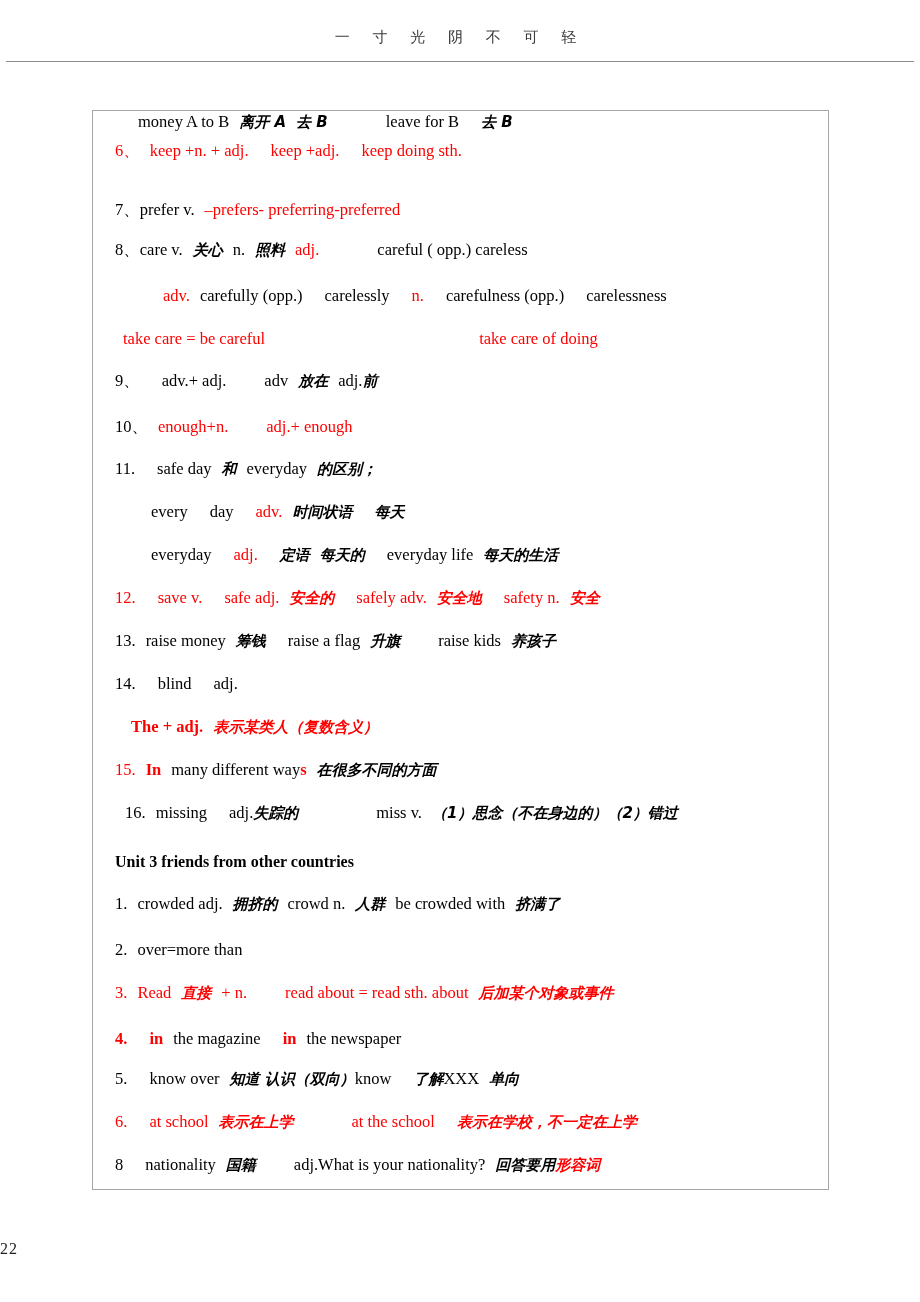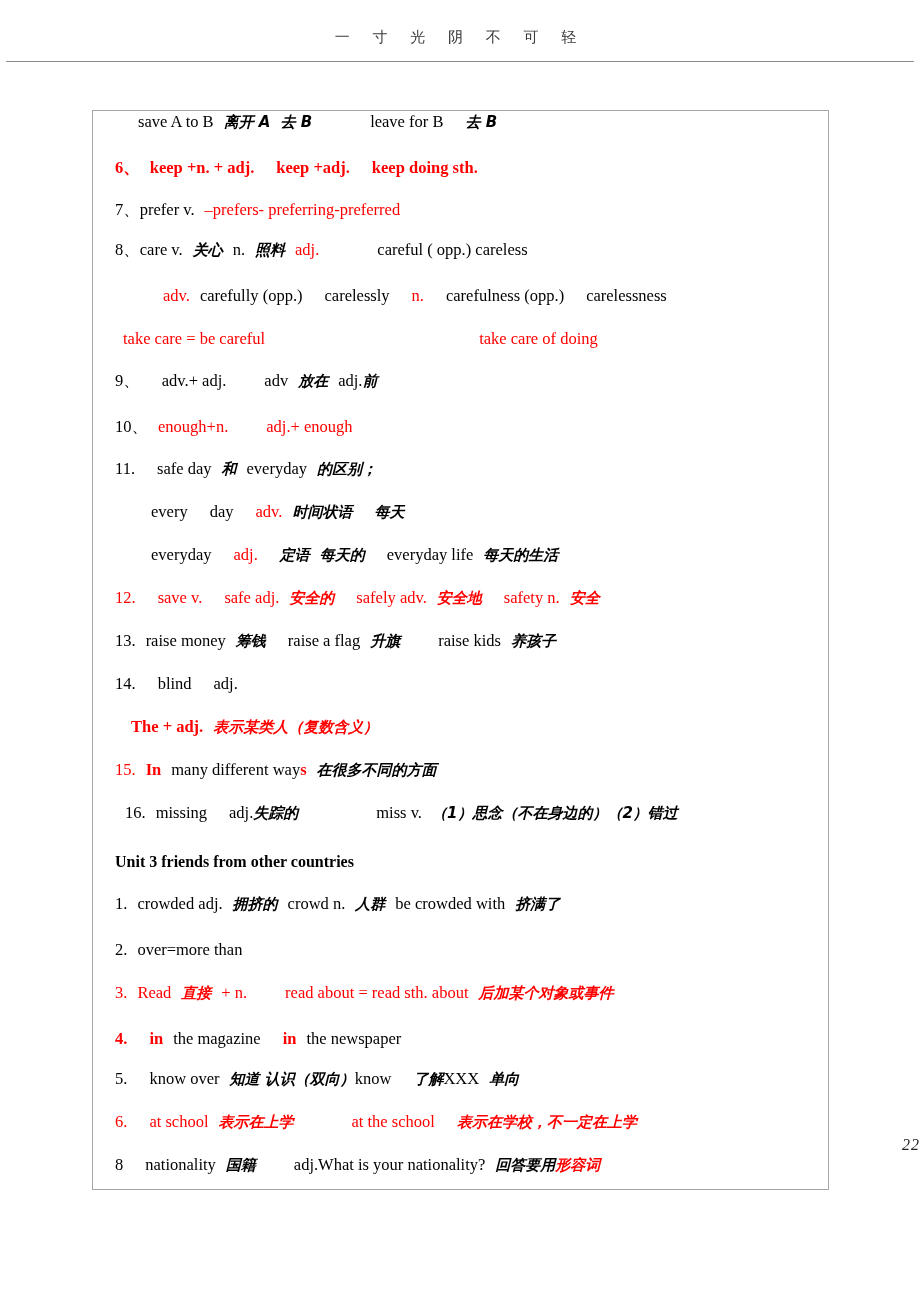--- a/index.html
+++ b/index.html
@@ -84,49 +84,48 @@
     font-size: 15px;
   }
   .sp1 { display: inline-block; width: 10px; }
   .sp2 { display: inline-block; width: 22px; }
   .sp3 { display: inline-block; width: 38px; }
   .sp4 { display: inline-block; width: 58px; }
   .sp5 { display: inline-block; width: 78px; }
   .heading { font-weight: bold; font-size: 16px; }
   .page-number {
     position: absolute;
-    top: 1136px;
+    top: 1240px;
     left: 0;
     width: 920px;
-    text-align: right;
+    text-align: left;
     font-size: 16px;
     font-family: "Liberation Serif", serif;
     color: #222222;
     letter-spacing: 1px;
-    font-style: italic;
   }
 </style>
 </head>
 <body>
 
 <div class="page">
 
   <div class="header">
     <span class="header-text">一 寸 光 阴 不 可 轻</span>
   </div>
   <div class="header-rule"></div>
 
   <div class="frame">
     <div class="frame-inner">
 
       <div class="line" style="top:3px; left:45px;">
-        <span class="black">save A to B</span><span class="sp1"></span><span class="cn black">离开 A</span><span class="sp1"></span><span class="cn black">去 B</span><span class="sp4"></span><span class="black">leave for B</span><span class="sp2"></span><span class="cn black">去 B</span>
-      </div>
-
-      <div class="line" style="top:49px; left:22px;font-weight:bold;">
+        <span class="black">money A to B</span><span class="sp1"></span><span class="cn black">离开 A</span><span class="sp1"></span><span class="cn black">去 B</span><span class="sp4"></span><span class="black">leave for B</span><span class="sp2"></span><span class="cn black">去 B</span>
+      </div>
+
+      <div class="line" style="top:32px; left:22px;">
         <span class="red">6、</span><span class="sp1"></span><span class="red">keep +n. + adj.</span><span class="sp2"></span><span class="red">keep +adj.</span><span class="sp2"></span><span class="red">keep doing sth.</span>
       </div>
 
       <div class="line" style="top:91px; left:22px;">
         <span class="black">7、</span><span class="black">prefer v.</span><span class="sp1"></span><span class="red">–prefers- preferring-preferred</span>
       </div>
 
       <div class="line" style="top:131px; left:22px;">
         <span class="black">8、</span><span class="black">care v.</span><span class="sp1"></span><span class="cn black">关心</span><span class="sp1"></span><span class="black">n.</span><span class="sp1"></span><span class="cn black">照料</span><span class="sp1"></span><span class="red">adj.</span><span class="sp4"></span><span class="black">careful ( opp.) careless</span>
       </div>

